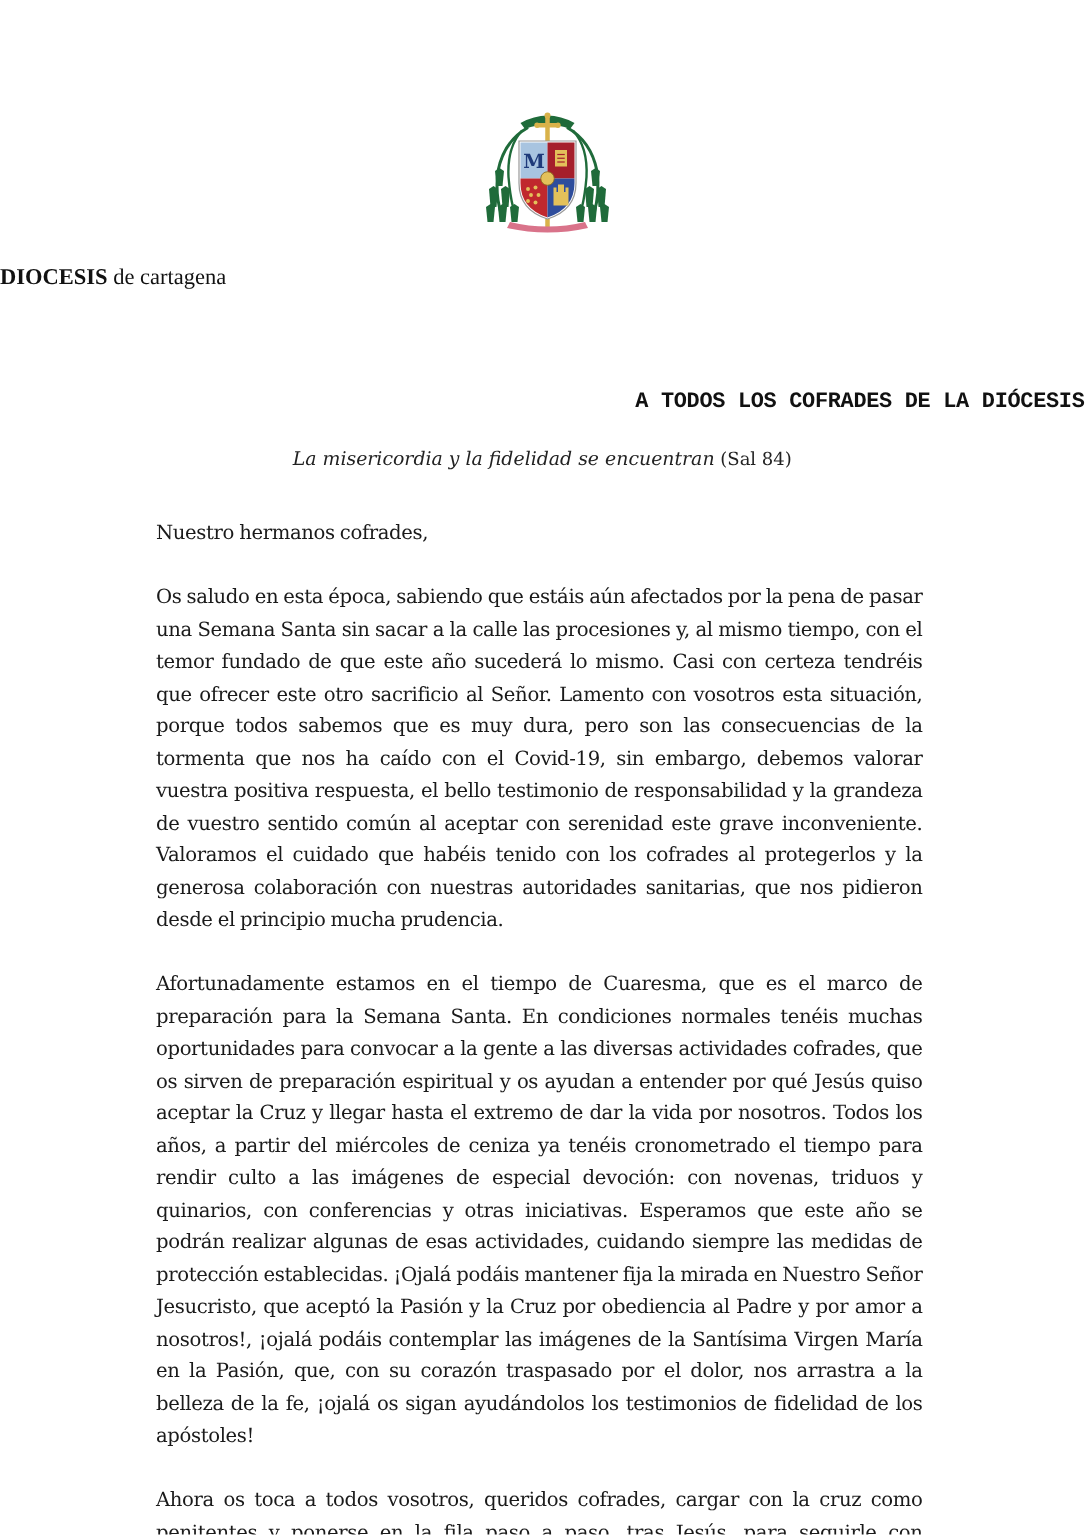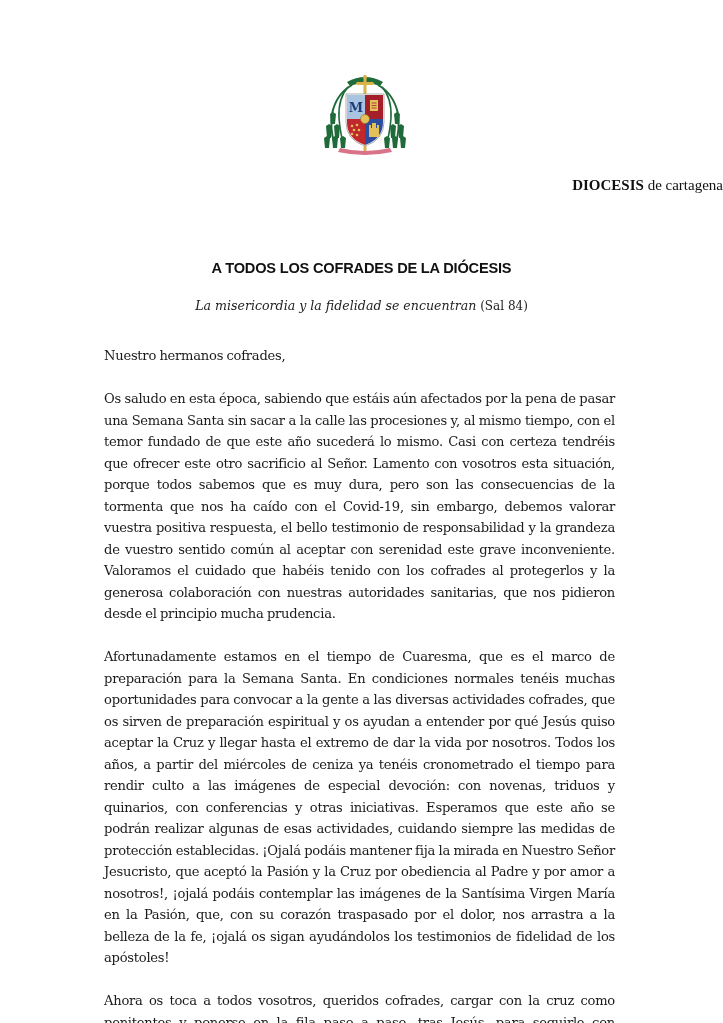--- a/index.html
+++ b/index.html
@@ -1,21 +1,21 @@
 <!DOCTYPE html>
 <html><head>
 <meta charset="utf-8">
 <style>
   html, body { margin: 0; padding: 0; background: #ffffff; }
   body { width: 723px; height: 1023px; position: relative; overflow: hidden; font-family: "DejaVu Serif", serif; color: #1a1a1a; }
   .page { position: absolute; left: 0; top: 0; width: 723px; height: 1023px; background: #ffffff; }
   .logo { position: absolute; left: 322px; top: 74px; width: 86px; height: 82px; }
-  .diocese { position: absolute; left: 0; width: 723px; top: 177px; text-align: right; font-family: "Liberation Serif", serif; font-size: 15px; color: #111; }
+  .diocese { position: absolute; left: 0; width: 723px; top: 177px; text-align: left; font-family: "Liberation Serif", serif; font-size: 15px; color: #111; }
   .diocese .bold { font-weight: bold; }
-  .title { position: absolute; left: 0; width: 723px; top: 260px; text-align: center; font-family: Liberation Sans, sans-serif; font-weight: bold; font-size: 14.6px; letter-spacing: -0.2px; color: #111; }
+  .title { position: absolute; left: 0; width: 723px; top: 260px; text-align: right; font-family: Liberation Mono, monospace; font-weight: bold; font-size: 14.6px; letter-spacing: -0.2px; color: #111; }
   .subtitle { position: absolute; left: 0; width: 723px; top: 298px; text-align: center; font-family: "DejaVu Serif", serif; font-size: 12.6px; color: #222; }
   .subtitle .it { font-style: italic; }
   .subtitle .ref { font-size: 12px; }
   .body { position: absolute; left: 104px; width: 511px; top: 345px; font-family: "DejaVu Serif", serif; font-size: 13.1px; line-height: 21.5px; color: #1a1a1a; text-align: justify; letter-spacing: -0.25px; word-spacing: -0.5px; }
   .body p { margin: 0 0 21.5px 0; }
   .body p.last { text-align-last: justify; }
 </style>
 </head>
 <body>
 

